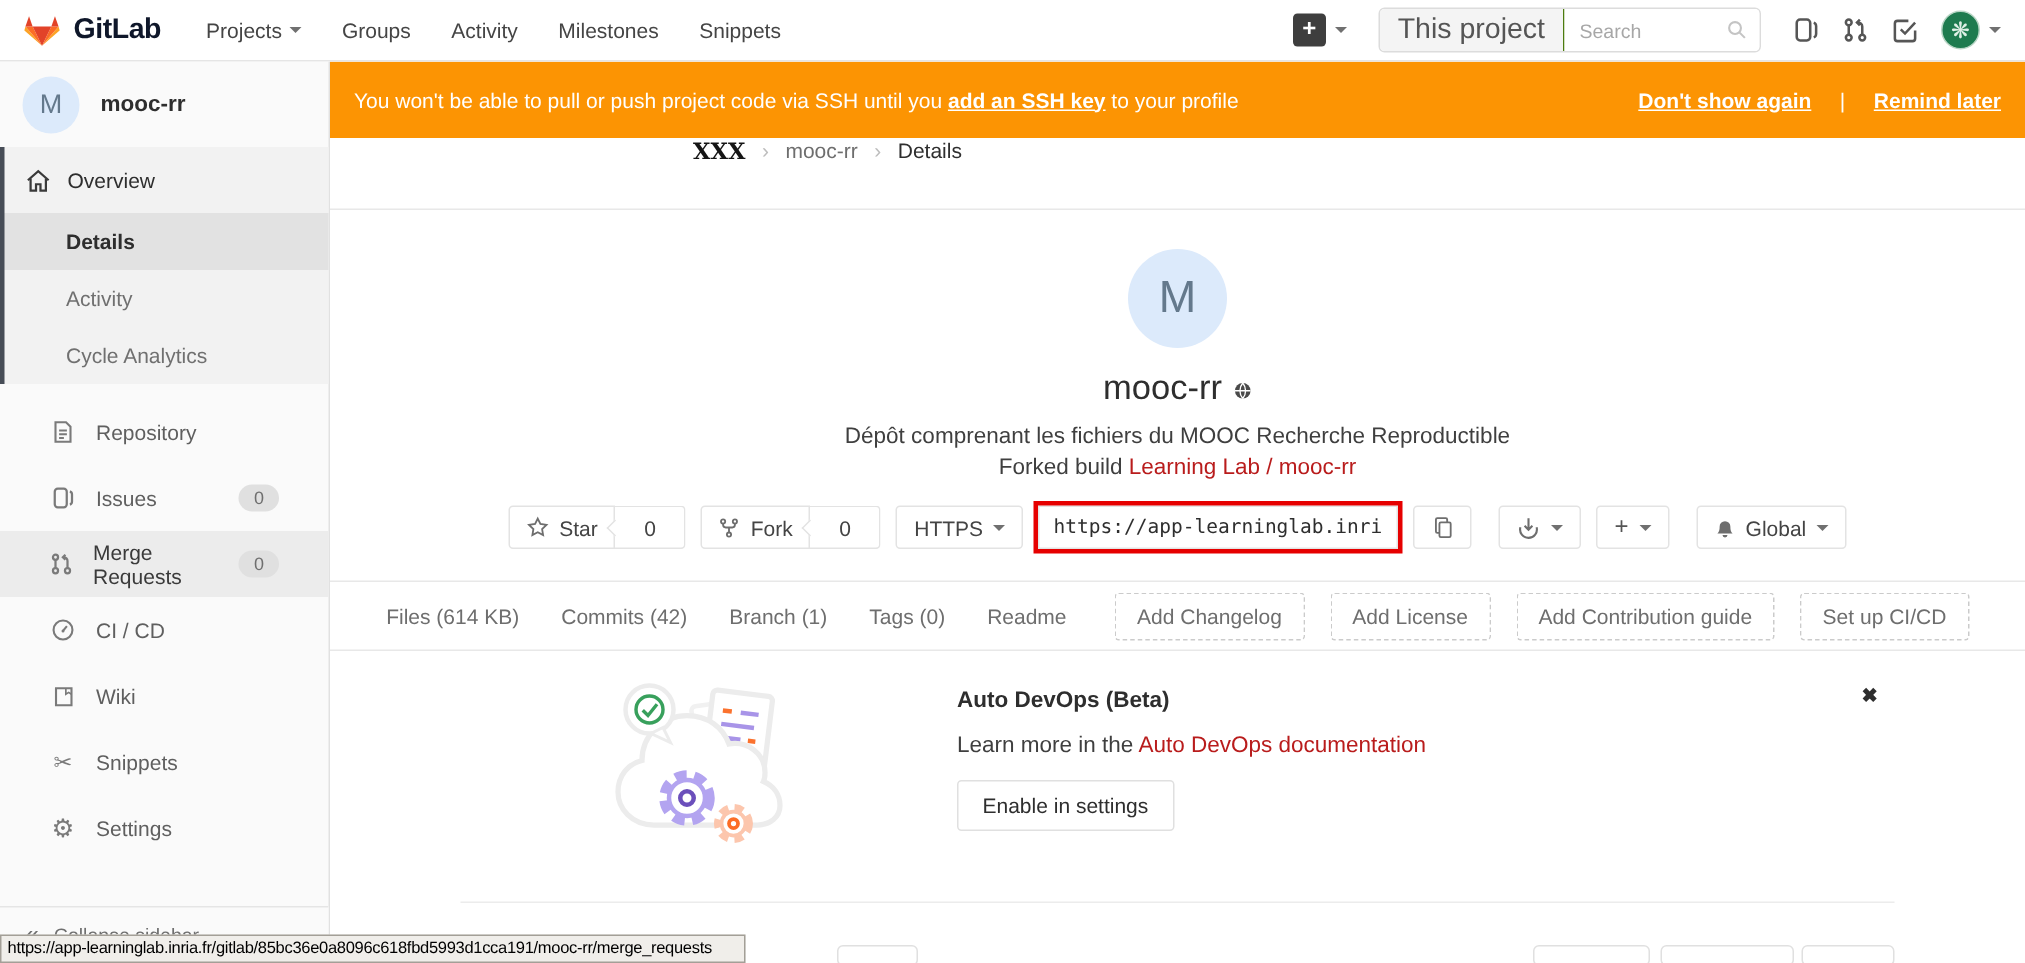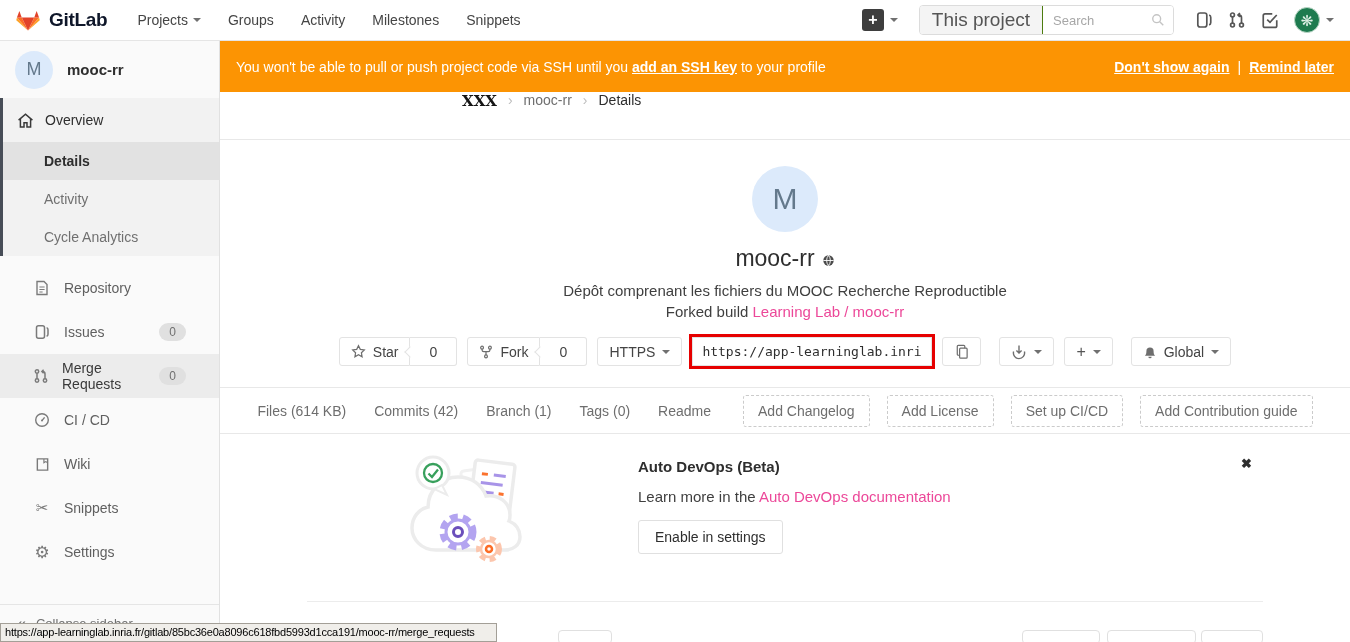--- a/index.html
+++ b/index.html
@@ -26,21 +26,21 @@
   .search-input { border:none; outline:none; height:28px; width:130px; padding:0 30px 0 10px; font-size:13px; color:#333; font-family:"Liberation Sans", sans-serif; background:#fff; }
   .search-input::placeholder { color:#a7a7a7; }
   .magnifier { position:absolute; right:8px; color:#c4c4c4; }
   .nav-icon { color:#565656; cursor:pointer; }
   .user-group { display:flex; align-items:center; gap:6px; cursor:pointer; }
   .user-avatar { width:26px; height:26px; border-radius:50%; background:#1e7b4f; border:1px solid #b9d6c6; color:#dff0e6; font-size:15px; display:flex; align-items:center; justify-content:center; line-height:1; }
 
   
   .banner { position:absolute; left:220px; top:41px; width:1130px; height:51px; background:#fc9403; color:#fff; font-size:14px; display:flex; align-items:center; justify-content:space-between; padding:0 16px; z-index:10; }
   .banner .b-link { font-weight:700; text-decoration:underline; color:#fff; cursor:pointer; }
-  .banner-right { display:flex; gap:8px; white-space:nowrap; }
+  .banner-right { display:flex; gap:19px; white-space:nowrap; }
 
   
   .breadcrumb-bar { position:absolute; left:220px; top:92px; width:1130px; height:48px; background:#fff; border-bottom:1px solid #e8e8e8; display:flex; align-items:flex-start; padding-left:242px; }
   .bc-first { font-family:"DejaVu Serif", serif; font-weight:700; font-size:15px; color:#151515; cursor:pointer; }
   .bc-sep { color:#bdbdbd; margin:0 11px; font-size:14px; }
   .bc-item { font-size:14px; color:#6e6e6e; cursor:pointer; }
   .bc-current { font-size:14px; color:#2e2e2e; }
 
   
   .sidebar { position:absolute; left:0; top:41px; width:220px; height:601px; background:#fafafa; border-right:1px solid #e1e1e1; z-index:20; }
@@ -61,21 +61,21 @@
   .collapse-row { position:absolute; bottom:0; left:0; width:100%; height:38px; border-top:1px solid #e5e5e5; display:flex; align-items:center; gap:10px; padding:0 17px; color:#6f6f6f; font-size:13px; cursor:pointer; background:#fafafa; }
   .collapse-glyph { font-size:16px; line-height:1; color:#6f6f6f; }
 
   
   .main { position:absolute; left:220px; top:140px; width:1130px; height:502px; background:#fff; overflow:hidden; }
   .big-avatar { width:66px; height:66px; margin:26px auto 0; border-radius:50%; background:#dceafb; color:#64798c; font-size:30px; display:flex; align-items:center; justify-content:center; }
   .proj-title { margin-top:13px; font-size:23px; color:#2e2e2e; display:flex; align-items:center; justify-content:center; gap:7px; }
   .globe { color:#4a4a4a; margin-top:3px; }
   .proj-desc { margin-top:10px; font-size:15px; color:#3f3f3f; text-align:center; }
   .fork-line { margin-top:4px; font-size:15px; color:#3f3f3f; text-align:center; }
-  .link { color:#ec4899; cursor:pointer; }
+  .link { color:#b91c1c; cursor:pointer; }
 
   .actions { margin-top:17px; display:flex; justify-content:center; align-items:center; gap:10px; }
   .btn { height:29px; display:flex; align-items:center; gap:7px; padding:0 11px; background:#fff; border:1px solid #e3e3e3; border-radius:3px; font-size:14px; color:#444; cursor:pointer; white-space:nowrap; }
   .btn .icon { color:#6e6e6e; }
   .btn-group { display:flex; }
   .btn-group .btn { border-radius:3px 0 0 3px; }
   .count { position:relative; height:29px; min-width:47px; display:flex; align-items:center; justify-content:center; background:#fff; border:1px solid #e3e3e3; border-left:none; border-radius:0 3px 3px 0; font-size:14px; color:#444; cursor:pointer; }
   .count::before { content:""; position:absolute; left:-4px; top:50%; width:7px; height:7px; background:#fff; border-left:1px solid #e3e3e3; border-bottom:1px solid #e3e3e3; transform:translateY(-50%) rotate(45deg); }
   .url-input { height:29px; width:240px; border:1px solid #e3e3e3; padding:0 9px; font-family:"DejaVu Sans Mono", monospace; font-size:13px; color:#2e2e2e; background:#fff; outline:3px solid #e60000; }
   .gap-left { margin-left:8px; }
@@ -358,22 +358,22 @@
 
   <div class="tabs-bar">
     <span class="tab">Files (614 KB)</span>
     <span class="tab">Commits (42)</span>
     <span class="tab">Branch (1)</span>
     <span class="tab">Tags (0)</span>
     <span class="tab">Readme</span>
     <span class="dash-group">
       <span class="dash-btn">Add Changelog</span>
       <span class="dash-btn">Add License</span>
+      <span class="dash-btn">Add Contribution guide</span>
       <span class="dash-btn">Set up CI/CD</span>
-      <span class="dash-btn">Add Contribution guide</span>
     </span>
   </div>
 
   <div class="autodev">
     <span class="illus">
       <svg width="122" height="122" viewBox="0 0 122 122">
         <g transform="rotate(-8 80 48)">
             <rect x="58" y="22" width="40" height="52" rx="3" fill="#fff" stroke="#f1f1f1" stroke-width="3"></rect>
           </g>
         <g transform="rotate(7 86 44)">

